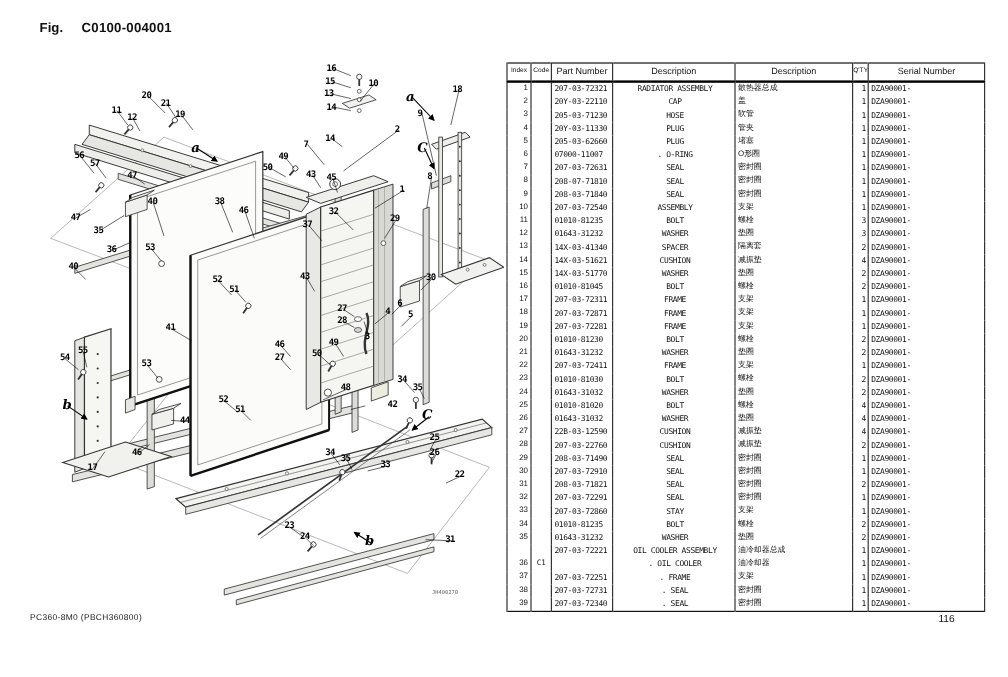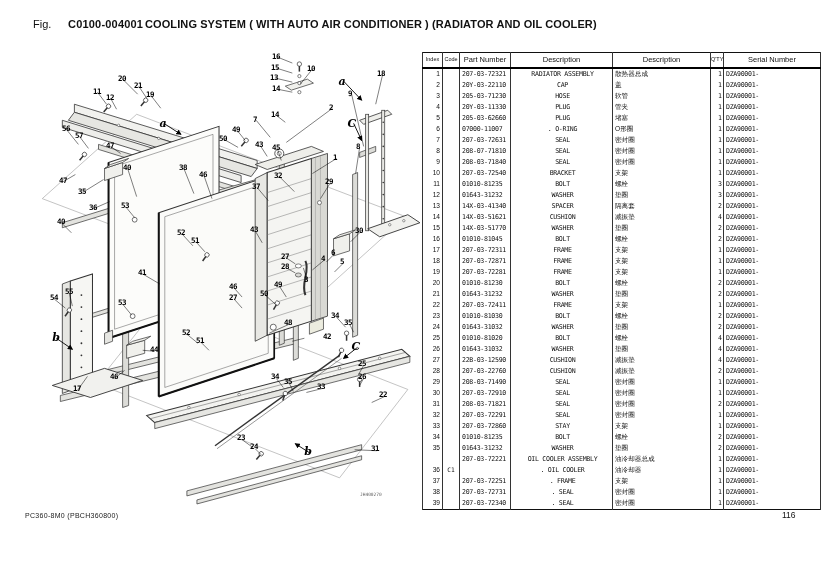--- a/index.html
+++ b/index.html
@@ -1,21 +1,21 @@
 <!DOCTYPE html>
 <html><head>
 <meta charset="utf-8">
 <style>
   html,body{margin:0;padding:0;background:#ffffff;}
   #page{position:relative;width:840px;height:564px;background:#fff;overflow:hidden;
         font-family:"Liberation Sans",sans-serif;color:#111;}
   
   #titleblock{position:absolute;left:33px;top:18px;width:790px;}
   #titlerow{display:flex;align-items:baseline;gap:0;}
-  .fig-label{font-weight:normal;font-size:11px;width:35px;}
+  .fig-label{font-weight:bold;font-size:11px;width:35px;}
   .fig-num{font-weight:bold;font-size:11px;width:77px;letter-spacing:.2px;}
   .title-en{font-weight:bold;font-size:11px;letter-spacing:.1px;}
   .title-cn{font-weight:bold;font-size:11px;margin-left:112px;margin-top:1px;}
   
   #diagram{position:absolute;left:8px;top:52px;width:412px;height:462px;}
   #diagram svg{position:absolute;left:0;top:0;}
   .callout{position:absolute;transform:translate(-50%,-50%);
            font:bold 7.5px "DejaVu Sans Mono",monospace;color:#000;letter-spacing:-.5px;
            background:rgba(255,255,255,.0);line-height:1;}
   .letter{position:absolute;transform:translate(-50%,-50%);
@@ -44,21 +44,20 @@
 </style>
 </head>
 <body>
 
 <div id="page">
 
   <div id="titleblock">
     <div id="titlerow">
       <span class="fig-label">Fig.</span>
       <span class="fig-num">C0100-004001</span>
-      <span class="title-en">COOLING SYSTEM ( WITH AUTO AIR CONDITIONER ) (RADIATOR AND OIL COOLER)</span>
     </div>
   </div>
 
   <div id="diagram">
     <svg id="art" width="412" height="462" viewBox="0 0 410 460">
       <defs>
         <g id="bolt">
           <circle cx="0" cy="0" r="2.2" fill="#fff" stroke="#333" stroke-width=".7"></circle>
           <line x1="0" y1="2" x2="0" y2="7.5" stroke="#333" stroke-width="1.5"></line>
         </g>
@@ -499,21 +498,21 @@
             <td class="c-part">208-03-71840</td>
             <td class="c-desc">SEAL</td>
             <td class="c-cn">密封圈</td>
             <td class="c-qty">1</td>
             <td class="c-ser">DZA90001-</td>
           </tr>
           <tr>
             <td class="c-idx">10</td>
             <td class="c-code"></td>
             <td class="c-part">207-03-72540</td>
-            <td class="c-desc">BRACKET</td>
+            <td class="c-desc">ASSEMBLY</td>
             <td class="c-cn">支架</td>
             <td class="c-qty">1</td>
             <td class="c-ser">DZA90001-</td>
           </tr>
           <tr>
             <td class="c-idx">11</td>
             <td class="c-code"></td>
             <td class="c-part">01010-81235</td>
             <td class="c-desc">BOLT</td>
             <td class="c-cn">螺栓</td>

